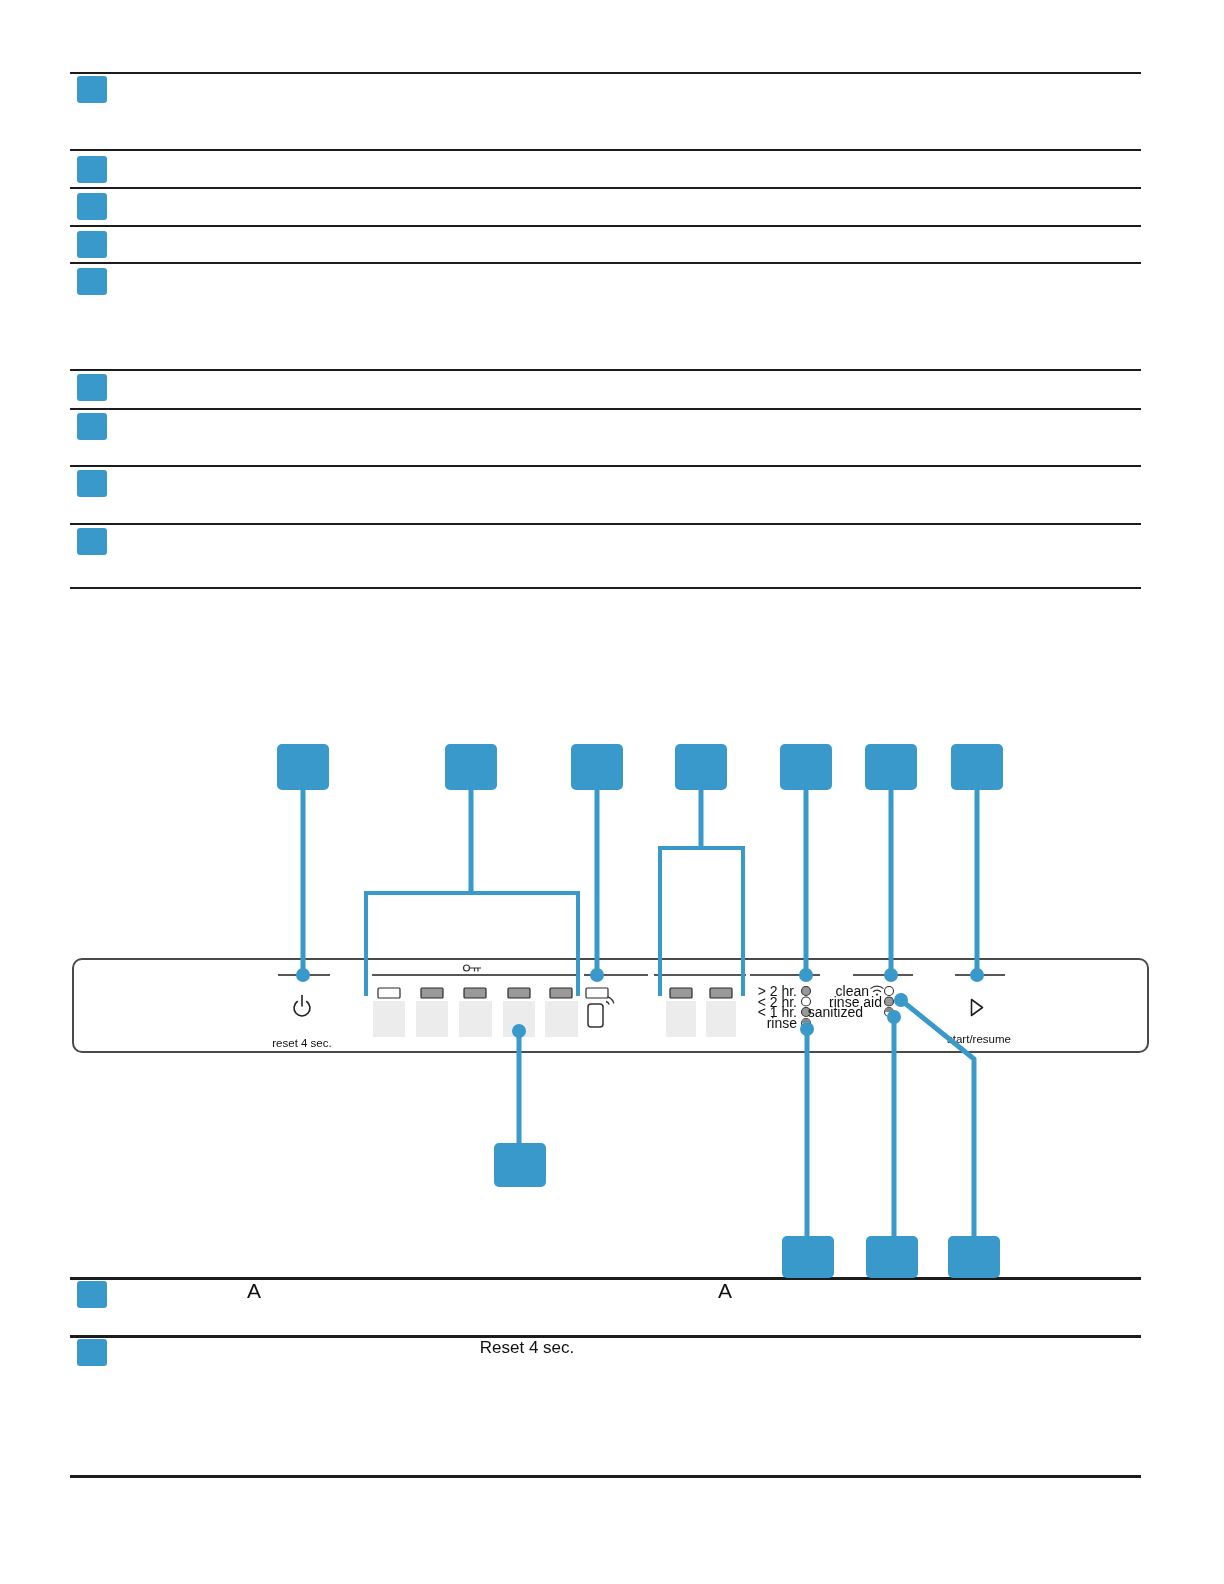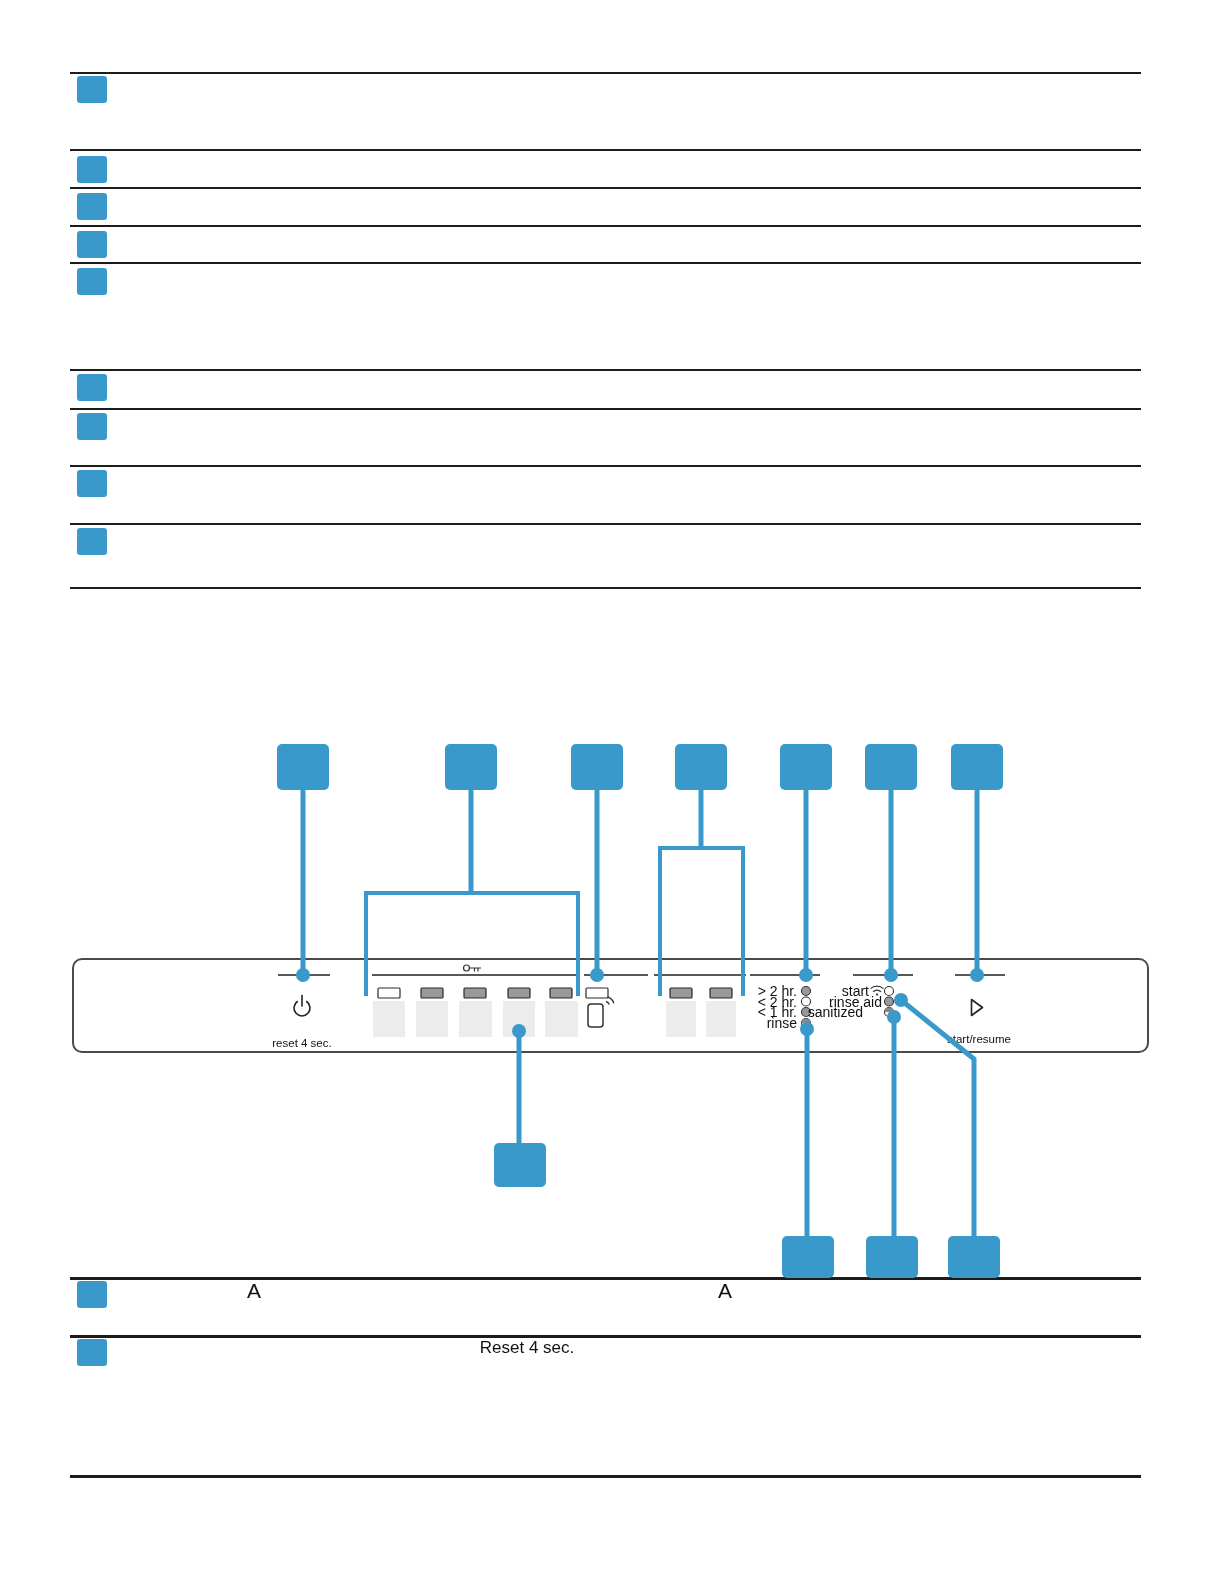--- a/index.html
+++ b/index.html
@@ -125,21 +125,21 @@
   </svg>
 
   <div class="lbl center" style="left:242px;top:1037px;width:120px;font-size:11.5px">reset 4 sec.</div>
   <div class="lbl center" style="left:919px;top:1033px;width:120px;font-size:11.5px">start/resume</div>
 
   <div class="lbl right" style="left:717px;top:985px;width:80px">&gt; 2 hr.</div>
   <div class="lbl right" style="left:717px;top:995.5px;width:80px">&lt; 2 hr.</div>
   <div class="lbl right" style="left:717px;top:1006px;width:80px">&lt; 1 hr.</div>
   <div class="lbl right" style="left:717px;top:1016.5px;width:80px">rinse</div>
 
-  <div class="lbl right" style="left:789px;top:985px;width:80px">start</div>
+  <div class="lbl right" style="left:789px;top:985px;width:80px">clean</div>
   <div class="lbl right" style="left:789px;top:995.5px;width:93px">rinse aid</div>
   <div class="lbl right" style="left:789px;top:1006px;width:74px">sanitized</div>
 
   <div class="cbox" style="left:277px;top:744px;height:46px"></div>
   <div class="cbox" style="left:445px;top:744px;height:46px"></div>
   <div class="cbox" style="left:571px;top:744px;height:46px"></div>
   <div class="cbox" style="left:675px;top:744px;height:46px"></div>
   <div class="cbox" style="left:780px;top:744px;height:46px"></div>
   <div class="cbox" style="left:865px;top:744px;height:46px"></div>
   <div class="cbox" style="left:951px;top:744px;height:46px"></div>

